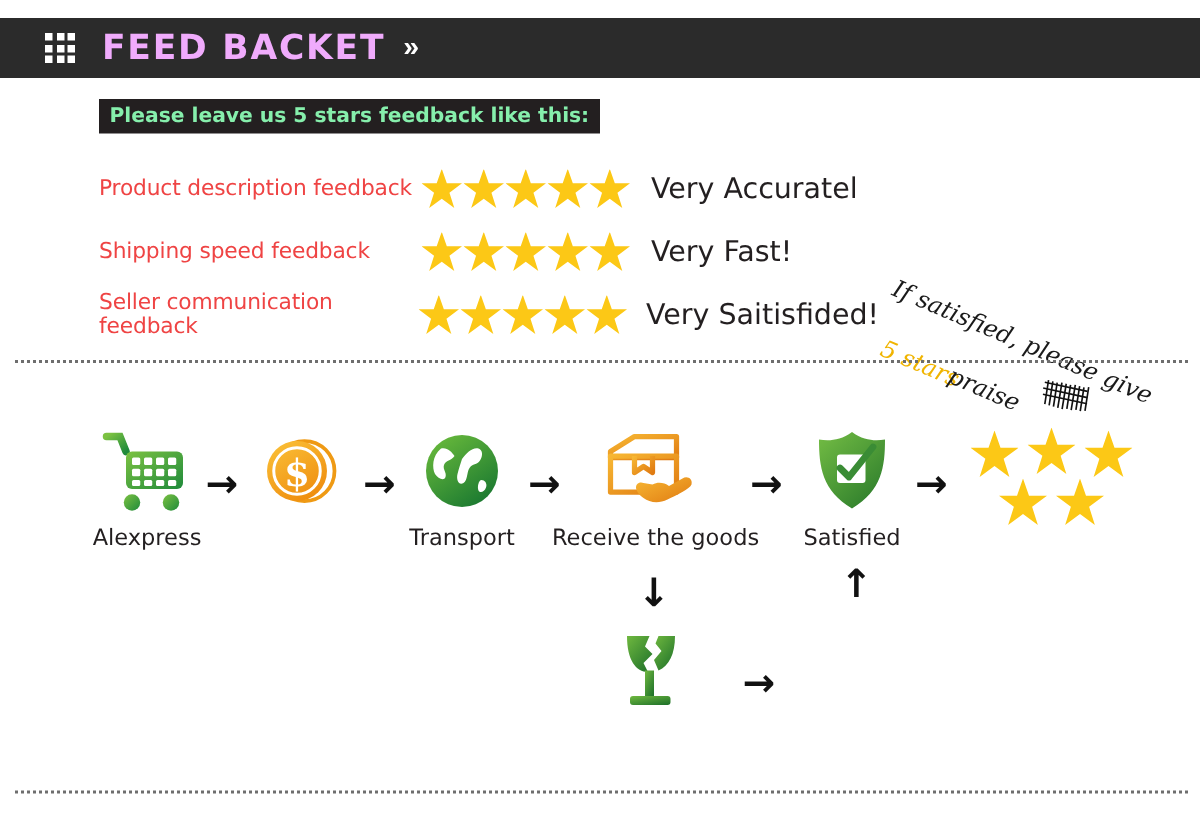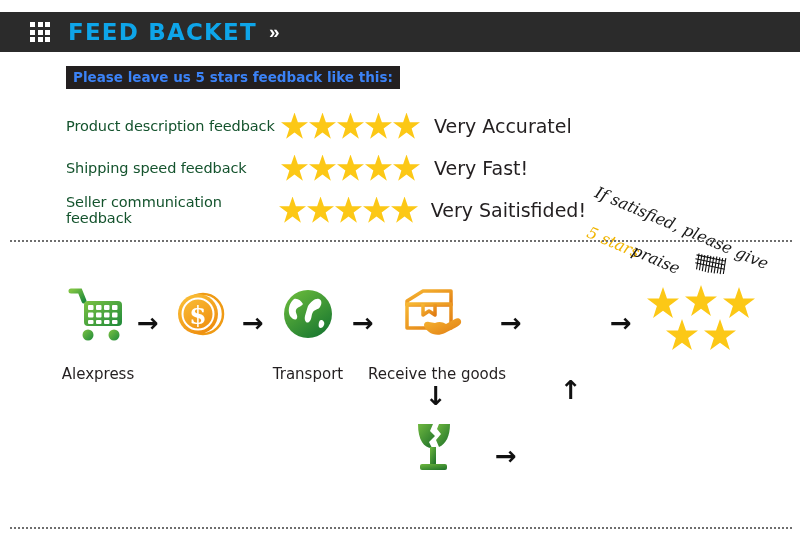--- a/index.html
+++ b/index.html
@@ -41,21 +41,21 @@
     gap: 2.5px;
   }
   .grid-icon i {
     display: block;
     width: 5px;
     height: 5px;
     background: #ffffff;
   }
   .header-title {
     margin-left: 18px;
-    color: #0ea5e9;
+    color: #f0abfc;
     font-size: 23px;
     font-weight: bold;
     letter-spacing: 1.2px;
     font-family: "DejaVu Sans", sans-serif;
   }
   .header-chevrons {
     margin-left: 12px;
     color: #ffffff;
     font-size: 19px;
     font-weight: bold;
@@ -68,42 +68,42 @@
     left: 0;
     top: 60px;
     width: 800px;
     height: 175px;
   }
   .feedback-title {
     position: absolute;
     left: 66px;
     top: 6px;
     background: #231f20;
-    color: #3b82f6;
+    color: #86efac;
     font-size: 13.5px;
     font-weight: bold;
     padding: 3px 7px 4px 7px;
     white-space: nowrap;
     font-family: "DejaVu Sans", sans-serif;
   }
   .feedback-rows {
     position: absolute;
     left: 66px;
     top: 45px;
     width: 520px;
   }
   .fb-row {
     display: flex;
     align-items: center;
     height: 42px;
   }
   .fb-label {
     width: 215px;
     font-size: 14.5px;
-    color: #14532d;
+    color: #ef4444;
     font-family: "DejaVu Sans", sans-serif;
     letter-spacing: -0.1px;
   }
   .fb-stars {
     width: 145px;
     display: flex;
     align-items: center;
     gap: 1px;
   }
   .fb-value {
@@ -187,21 +187,21 @@
     position: absolute;
     text-align: center;
   }
   .node-icon {
     height: 62px;
     display: flex;
     align-items: center;
     justify-content: center;
   }
   .node-label {
-    margin-top: 20px;
+    margin-top: 4px;
     font-size: 15px;
     color: #231f20;
     font-family: "DejaVu Sans", sans-serif;
     white-space: nowrap;
   }
   .arrow {
     position: absolute;
     color: #111111;
     font-size: 26px;
     font-weight: bold;
@@ -405,20 +405,36 @@
           <rect x="12" y="19" width="44" height="24" fill="none" stroke="url(#gBox)" stroke-width="3.5" stroke-linejoin="round"></rect>
           <path d="M28 19 L28 30 L34 26 L40 30 L40 19" fill="none" stroke="url(#gBox)" stroke-width="3.5" stroke-linejoin="round"></path>
           <path d="M40 38 c4 -2 8 -1 11 1 l9 -5 c3 -2 7 0 6 4 c-1 3 -10 7 -16 10 c-6 3 -12 2 -16 -1 c-3 -2 -5 -5 -5 -7 c0 -3 3 -4 5 -3 z" fill="url(#gBox)"></path>
         </svg>
       </div>
       <div class="node-label">Receive the goods</div>
     </div>
 
     <span class="arrow" style="left:500px; top:55px;">→</span>
 
+    <div class="node" style="left:518px; top:28px; width:100px;">
+      <div class="node-icon">
+        <svg width="52" height="58" viewBox="0 0 52 58">
+          <defs>
+            <linearGradient id="gShield" x1="0" y1="0" x2="0.8" y2="1">
+              <stop offset="0%" stop-color="#74bd44"></stop>
+                <stop offset="100%" stop-color="#2d7d2c"></stop>
+            </linearGradient>
+          </defs>
+          <path d="M26 3 C18 9 10 9 4 8 C4 26 6 42 26 54 C46 42 48 26 48 8 C42 9 34 9 26 3 Z" fill="url(#gShield)"></path>
+          <rect x="16" y="18" width="19" height="19" rx="2" fill="#ffffff"></rect>
+          <path d="M18 27 L24 33 L40 13" stroke="#3a8c35" stroke-width="4.5" fill="none" stroke-linecap="round" stroke-linejoin="round"></path>
+        </svg>
+      </div>
+      <div class="node-label">Satisfied</div>
+    </div>
 
     <span class="arrow" style="left:610px; top:55px;">→</span>
 
     <div class="stars-cluster" style="left:645px; top:30px;">
       <span class="cluster-star" style="left:2px;  top:2px;"></span>
       <span class="cluster-star" style="left:40px; top:0px;"></span>
       <span class="cluster-star" style="left:78px; top:2px;"></span>
       <span class="cluster-star" style="left:21px; top:34px;"></span>
       <span class="cluster-star" style="left:59px; top:34px;"></span>
     </div>

